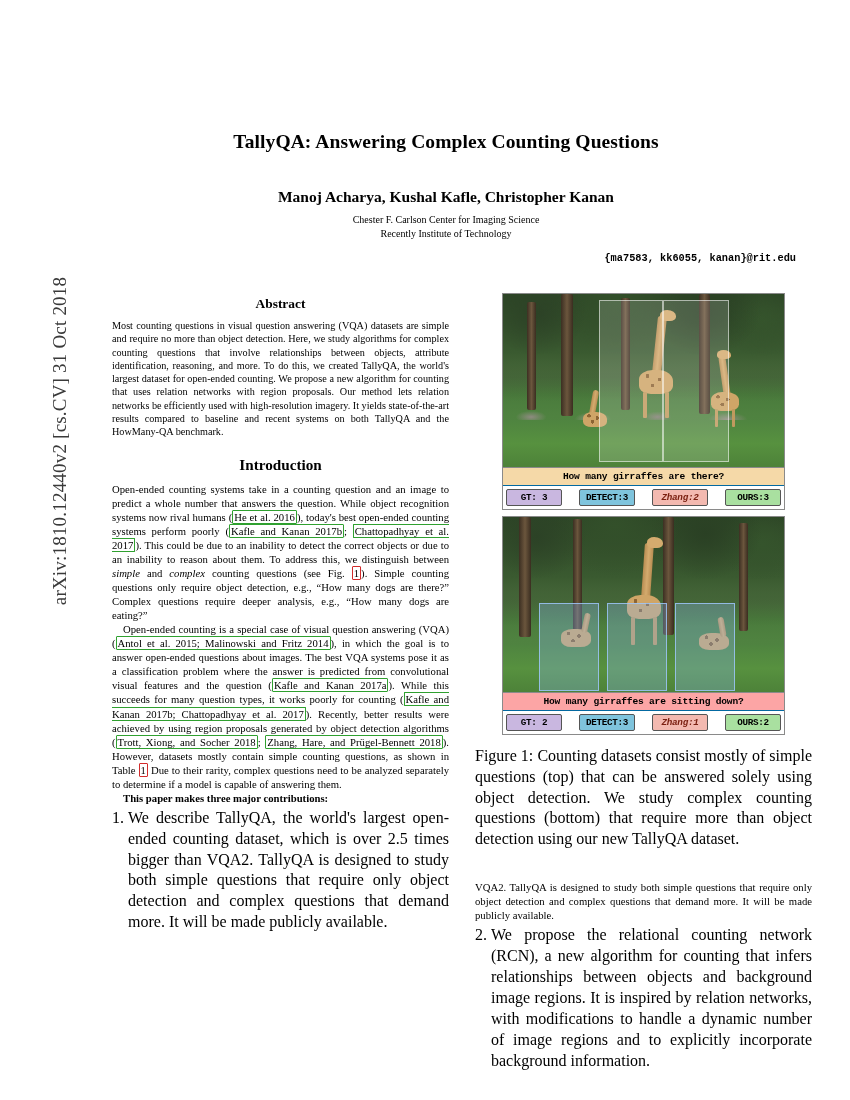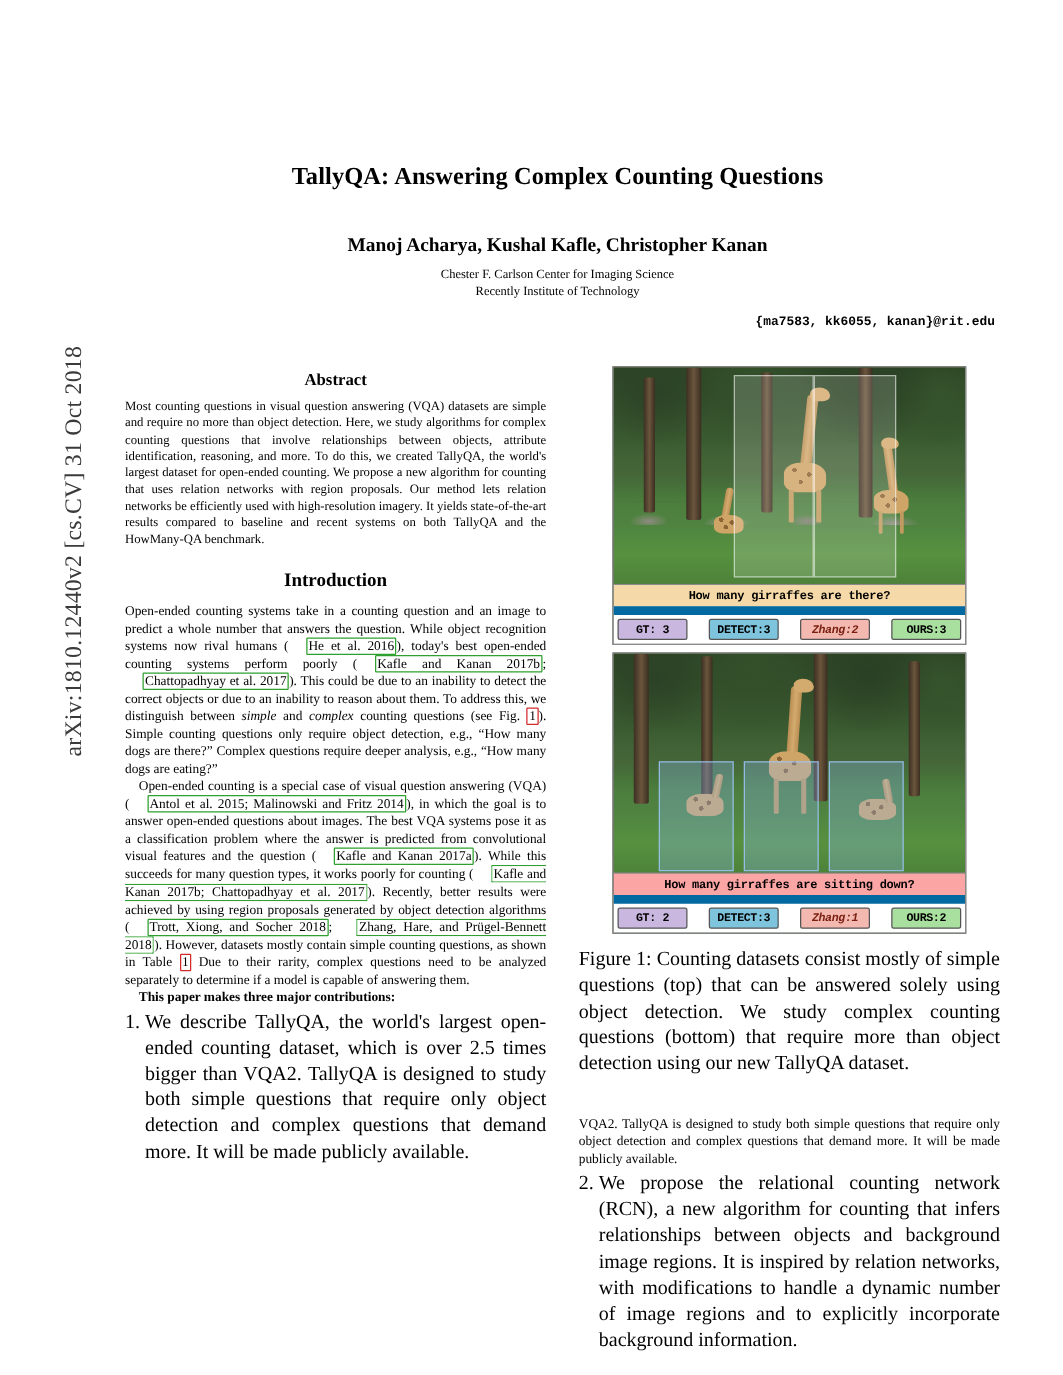--- a/index.html
+++ b/index.html
@@ -64,21 +64,21 @@
     font-family: "Liberation Mono", monospace;
     font-size: 10.3px;
     margin-top: 12px;
     font-weight: bold;
   }
 
   
   .columns {
     position: absolute;
     top: 290px;
-    left: 4px;
+    left: 16px;
     width: 700px;
     display: flex;
     gap: 26px;
   }
   .col {
     width: 337px;
   }
   .sec-head {
     text-align: center;
     font-size: 13.4px;
@@ -101,21 +101,20 @@
   .abstract p {
     font-size: 10.2px;
     line-height: 1.3;
   }
   p.ind { text-indent: 11px; }
 
   .cite {
     border: 1px solid #2fa02f;
     padding: 0 1px;
     border-radius: 1px;
-    margin-left: 14px;
   }
   .cite-red {
     border: 1px solid #d22b2b;
     padding: 0 1px;
     border-radius: 1px;
   }
   .it { font-style: italic; }
   .bold { font-weight: bold; }
 
   ol.contrib {
@@ -237,21 +236,21 @@
     letter-spacing: -0.2px;
   }
   .q-bar.blue {
     background: #fca5a5;
   }
   .ans-row {
     display: flex;
     gap: 17px;
     padding: 3px 3px;
     background: #ffffff;
-    border-top: 7px solid #0369a1;
+    border-top: 1px solid #0369a1;
   }
   .ans {
     flex: 1;
     text-align: center;
     font-family: "Liberation Mono", monospace;
     font-size: 9.3px;
     font-weight: bold;
     padding: 2px 0;
     border: 1px solid #555;
     border-radius: 2px;

